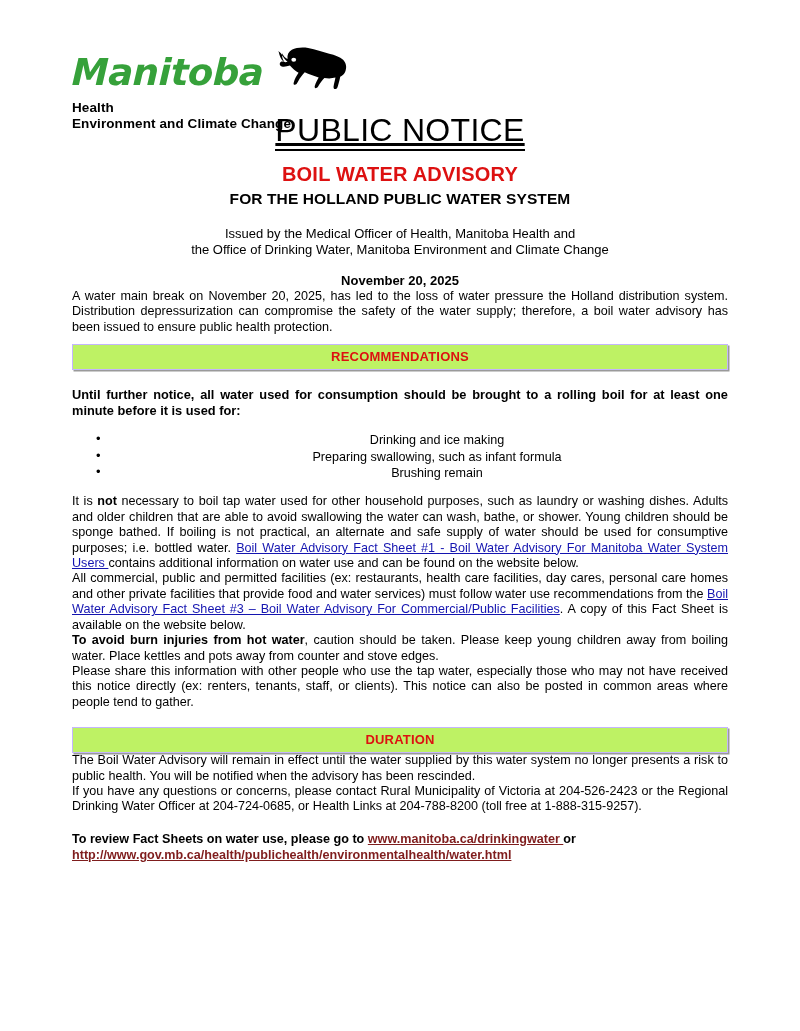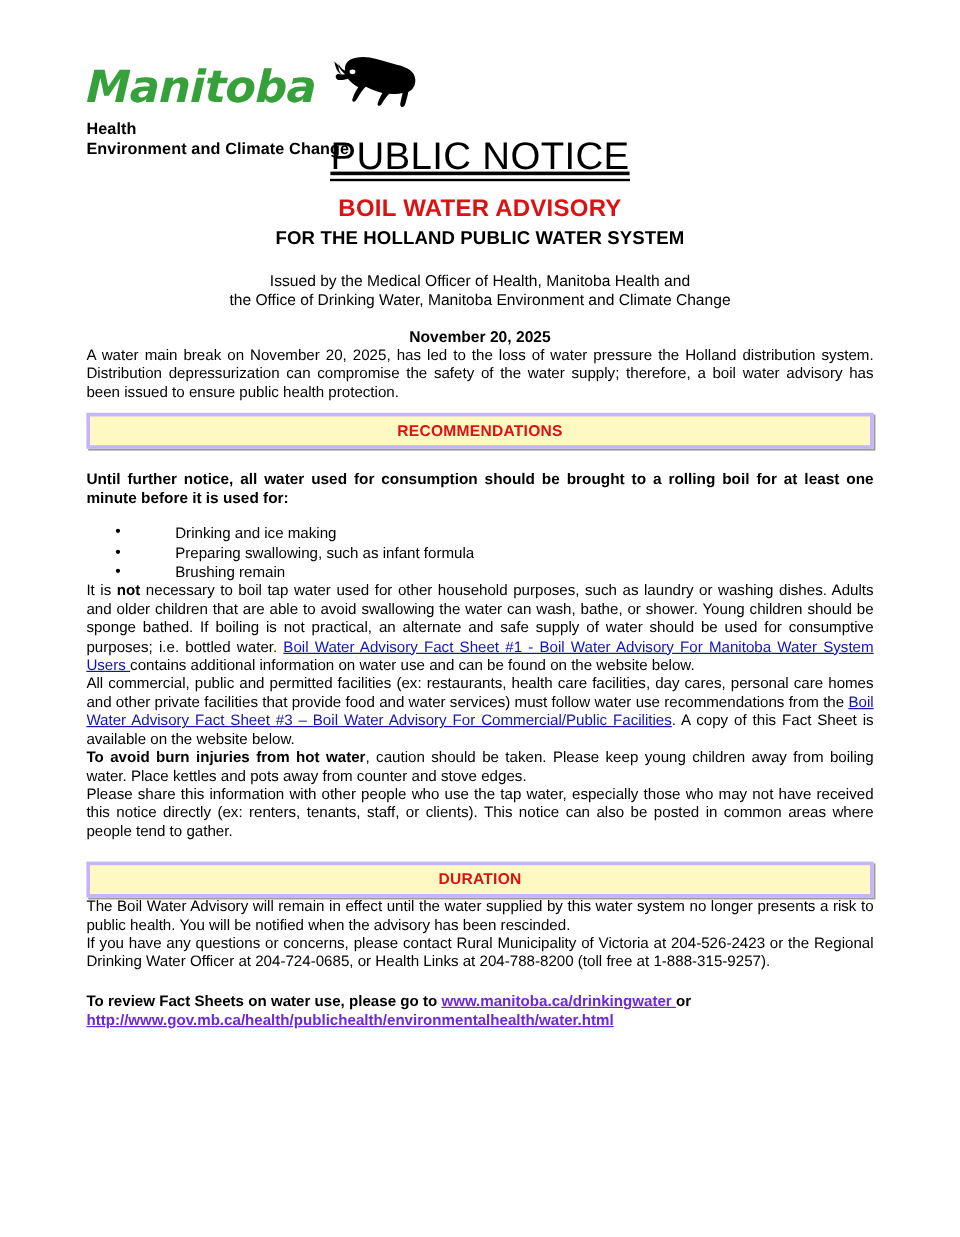--- a/index.html
+++ b/index.html
@@ -111,48 +111,49 @@
   p.body {
     font-size: 12.6px;
     line-height: 15.4px;
     text-align: justify;
     margin: 0;
   }
   .gap-lead { margin-top: 14px; }
   .gap-para { margin-top: 14px; }
 
   .section-box {
-    border: 3px solid #c4b5fd;
+    border: 1px solid #c4b5fd;
     box-shadow: 1.5px 1.5px 0 0 #9a9a9a;
     text-align: center;
     padding: 4px 0 5px 0;
     margin-top: 9px;
-    background: #fef9c3;
+    background: #bef264;
   }
   .section-box .section-title {
     color: #dd1111;
     font-weight: bold;
     font-size: 13px;
     line-height: 15px;
     letter-spacing: 0.2px;
   }
 
   .intro-bold {
     font-weight: bold;
     font-size: 12.8px;
     line-height: 16px;
     text-align: justify;
     margin: 0;
     margin-top: 17px;
   }
 
   ul.bullets {
-    margin: 13px 0 0 0;
+    margin: 13px 0 13px 0;
     padding: 0 0 0 24px;
     list-style: none;
+    text-align: center;
   }
   ul.bullets li {
     font-size: 12.6px;
     line-height: 16.4px;
     position: relative;
     padding-left: 50px;
   }
   ul.bullets li::before {
     content: "\2022";
     position: absolute;
@@ -160,21 +161,21 @@
     top: -1px;
     font-size: 13px;
   }
 
   a.doclink, .doclink {
     color: #1414b0;
     text-decoration: underline;
     font-weight: normal;
   }
   .doclink-b {
-    color: #6d28d9;
+    color: #7f1d1d;
     text-decoration: underline;
   }
   b.inline { font-weight: bold; }
 
   .final-bold {
     font-weight: bold;
     font-size: 12.6px;
     line-height: 16px;
     margin: 0;
     margin-top: 16px;

